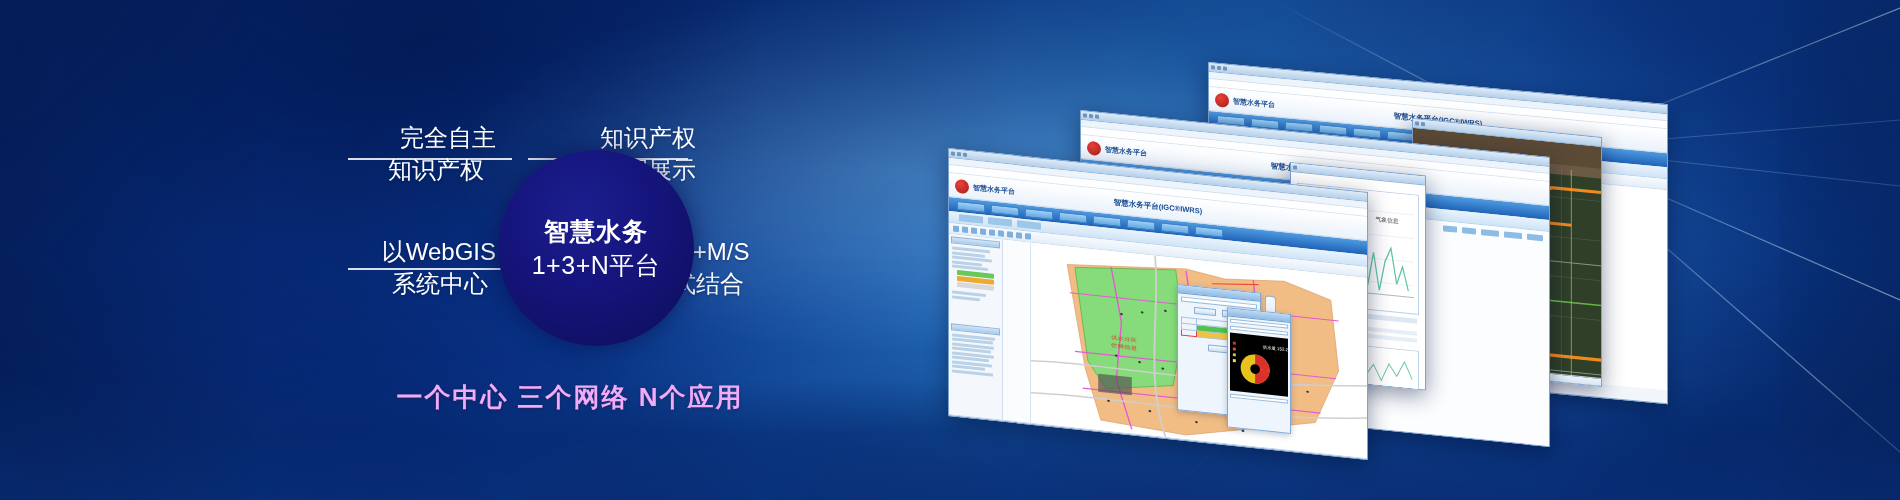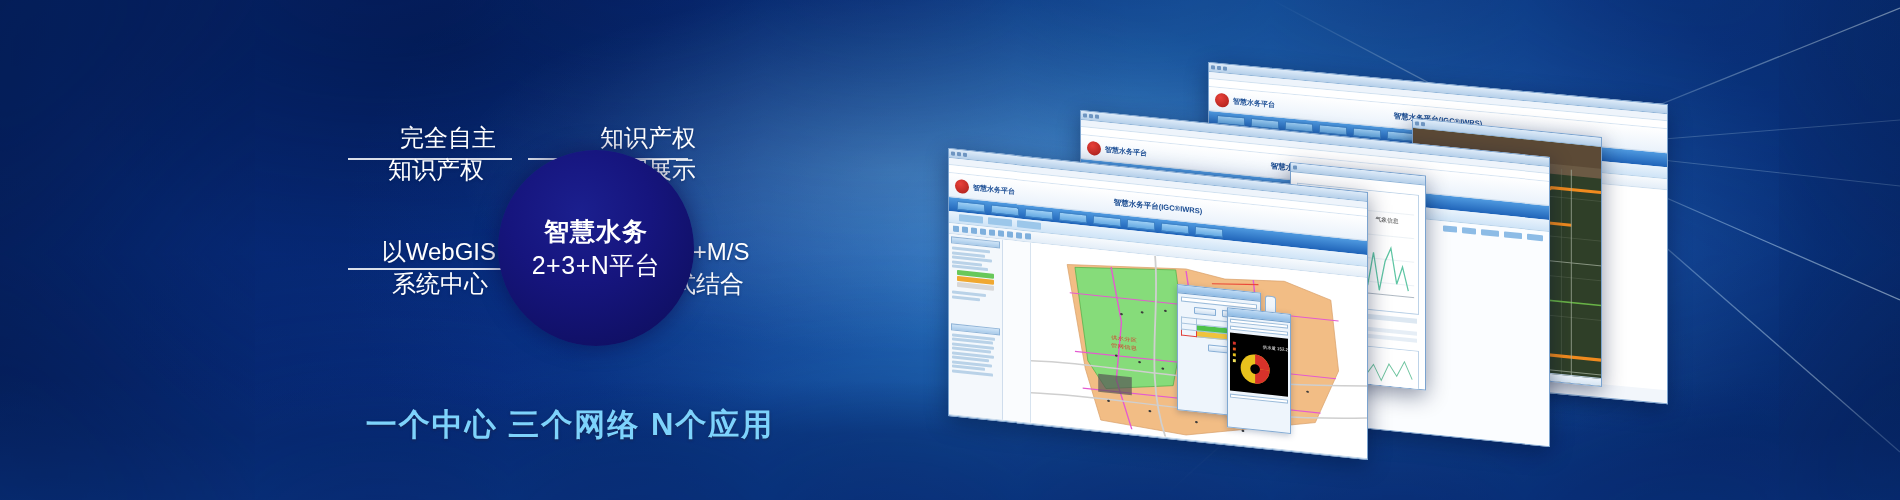--- a/index.html
+++ b/index.html
@@ -54,22 +54,22 @@
   .bl .ln2{padding-right:8px;}
   .tr{left:600px;top:122px;width:230px;}
   .br{left:600px;top:236px;width:240px;}
 
   .connector{position:absolute;height:2px;background:rgba(255,255,255,0.85);z-index:2;}
   .c-tl{left:348px;top:158px;width:164px;}
   .c-bl{left:348px;top:268px;width:164px;}
   .c-tr{left:528px;top:158px;width:160px;}
   .c-br{left:528px;top:268px;width:160px;}
 
-  .tagline{position:absolute;left:300px;top:404px;width:540px;text-align:center;
-    color:#7dd3fc;font-size:31px;font-weight:700;letter-spacing:2px;white-space:nowrap;z-index:5;
+  .tagline{position:absolute;left:300px;top:380px;width:540px;text-align:center;
+    color:#f0abfc;font-size:26px;font-weight:700;letter-spacing:2px;white-space:nowrap;z-index:5;
     text-shadow:0 1px 3px rgba(60,20,0,0.35);}
 
   
   .shots{position:absolute;left:960px;top:0;width:940px;height:500px;z-index:6;}
   .win{position:absolute;background:#f2f6fb;border:1px solid #7ba3cf;
        box-shadow:0 6px 22px rgba(2,16,50,0.45);overflow:hidden;}
   .win .tb{height:9px;background:linear-gradient(180deg,#dceaf8,#b6d0ea);
        border-bottom:1px solid #8fb4d8;display:flex;align-items:center;padding:0 2px;gap:2px;}
   .win .tb .dot{width:4px;height:4px;border-radius:1px;background:#6e95c1;}
   .win .menubar{height:7px;background:#eef4fb;border-bottom:1px solid #cfe0ef;}
@@ -186,21 +186,21 @@
       <span class="ln2">数据展示</span>
     </div>
 
     <div class="lbl l br">
       <span>C/S+B/S+M/S</span>
       <span class="ln2">开发模式结合</span>
     </div>
 
     <div class="hub">
       <div class="hub-cn">智慧水务</div>
-      <div class="hub-sub">2+3+N平台</div>
+      <div class="hub-sub">1+3+N平台</div>
     </div>
 
     <div class="tagline">一个中心  三个网络  N个应用</div>
   </div>
 
   <div class="shots">
 
     <div class="shadow-under" style="left:20px;top:330px;width:540px;height:60px;"></div>
 
     <div class="win" style="left:248px;top:62px;width:460px;height:300px;

